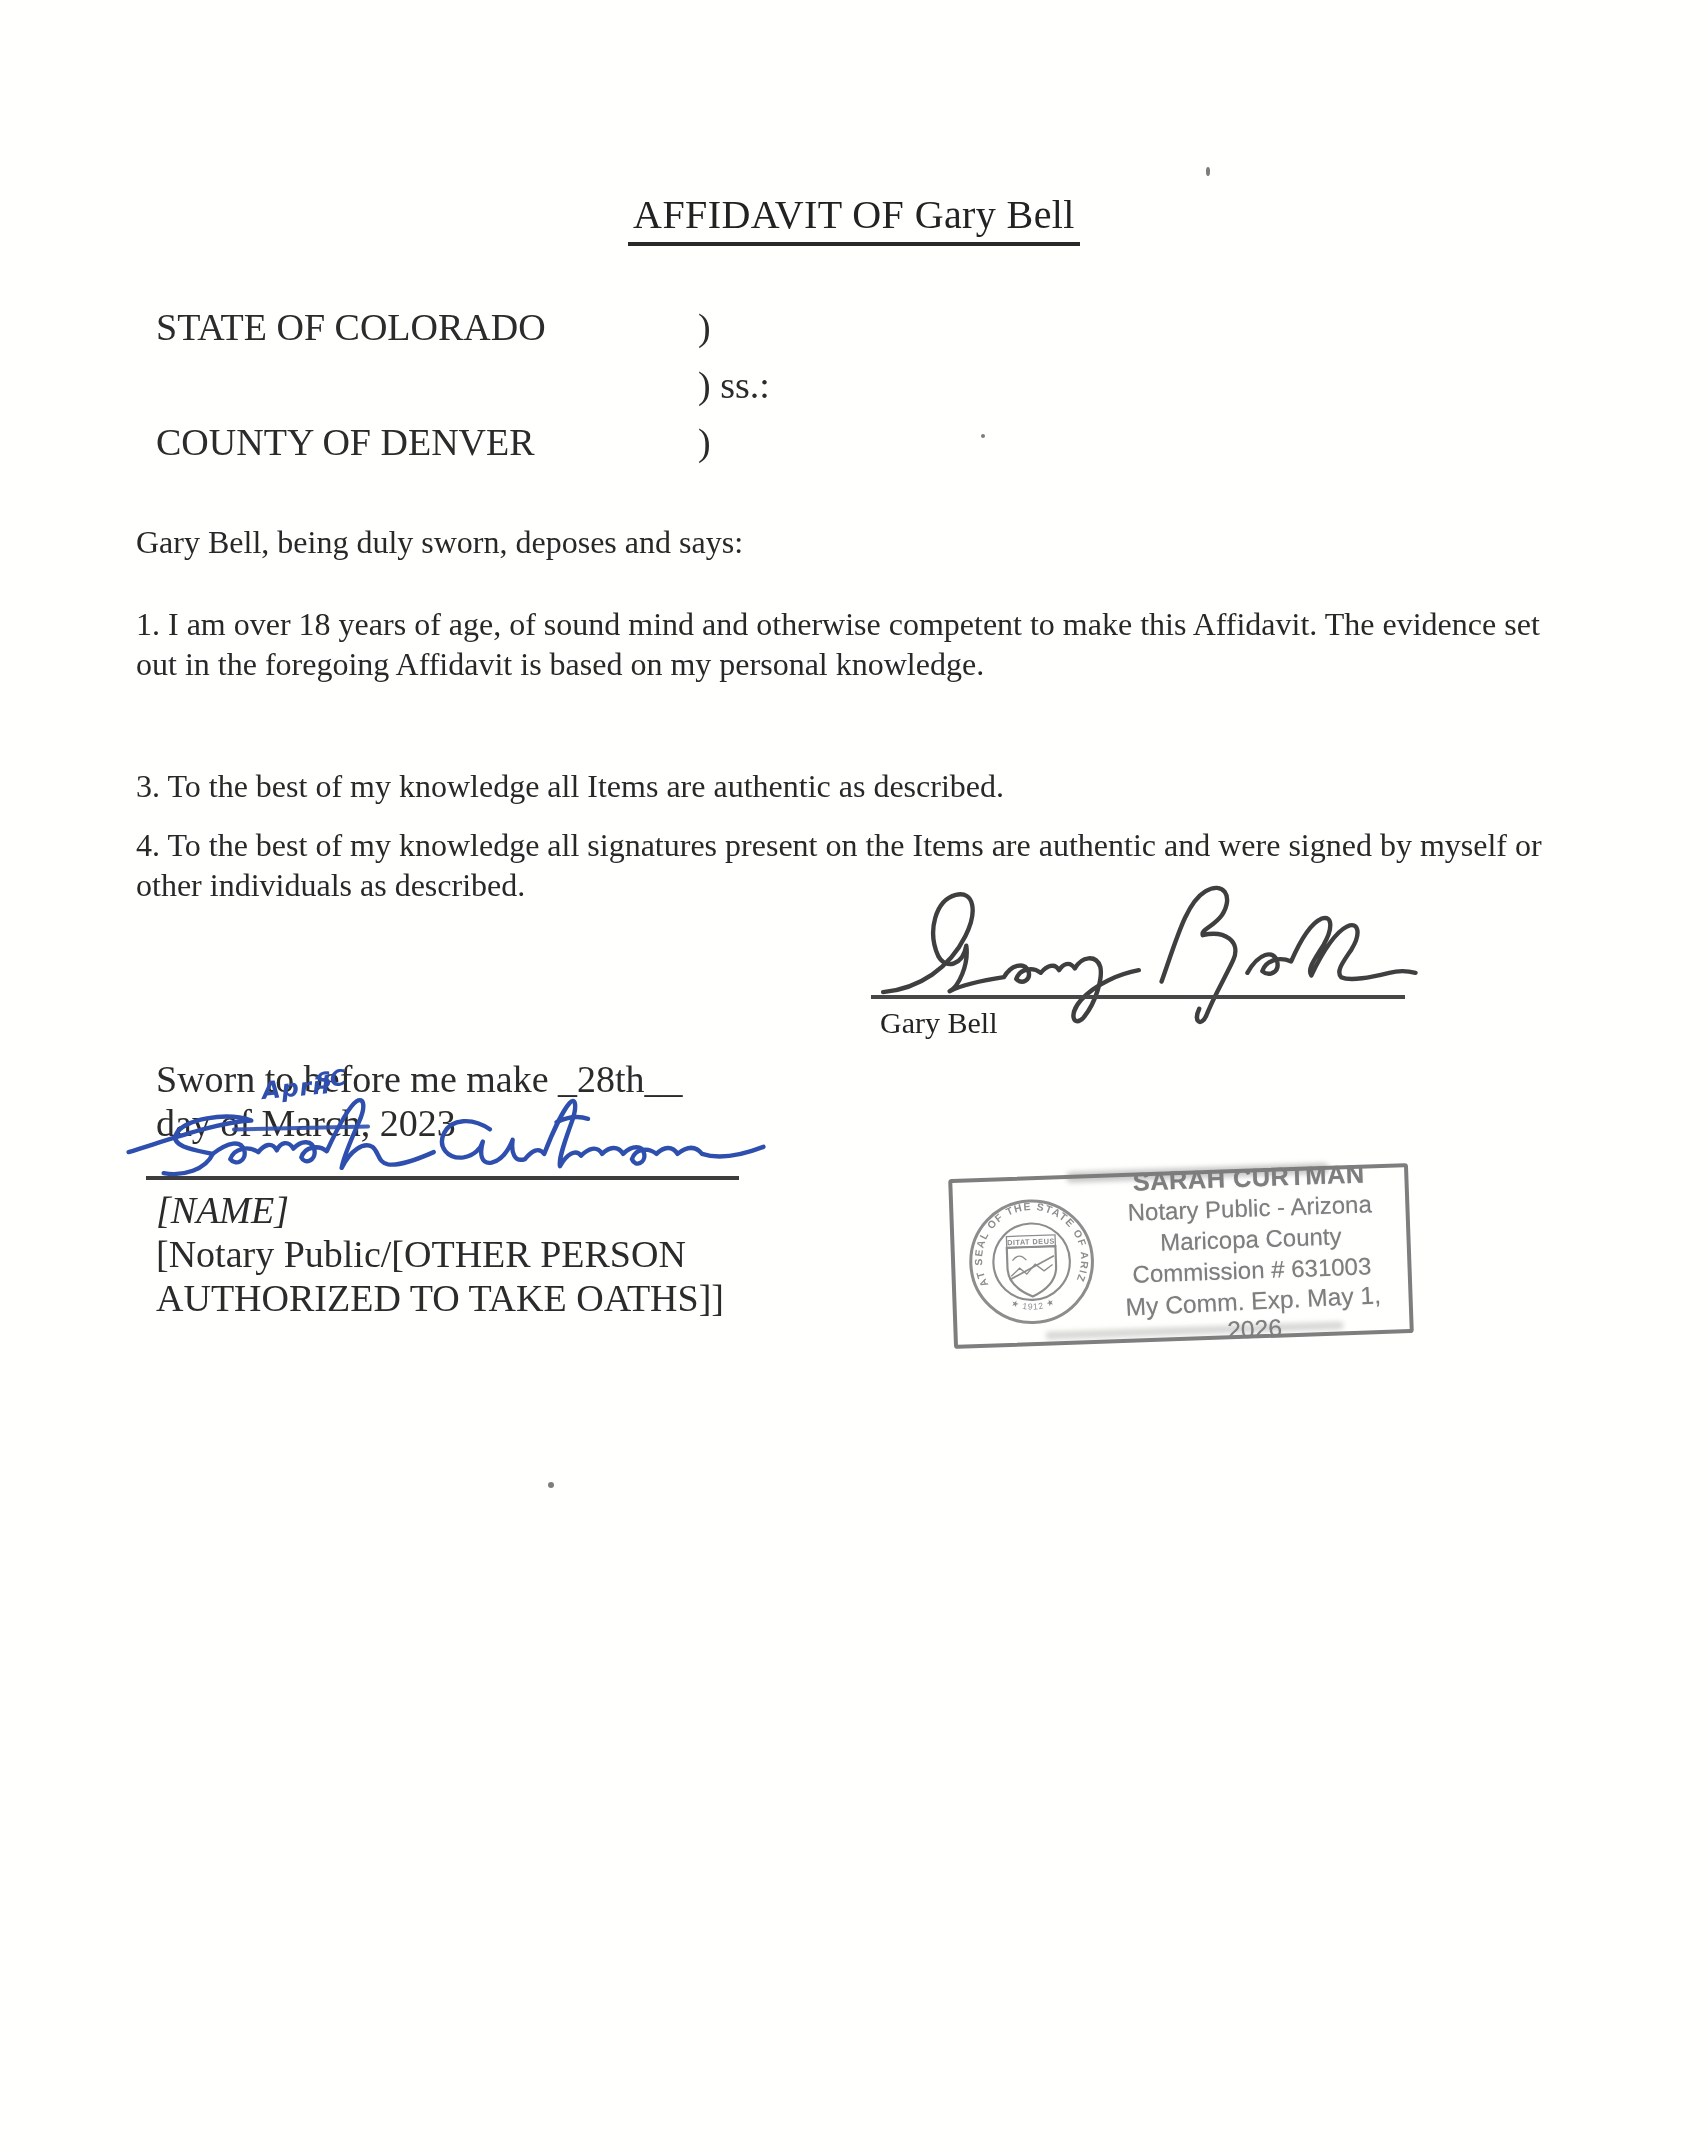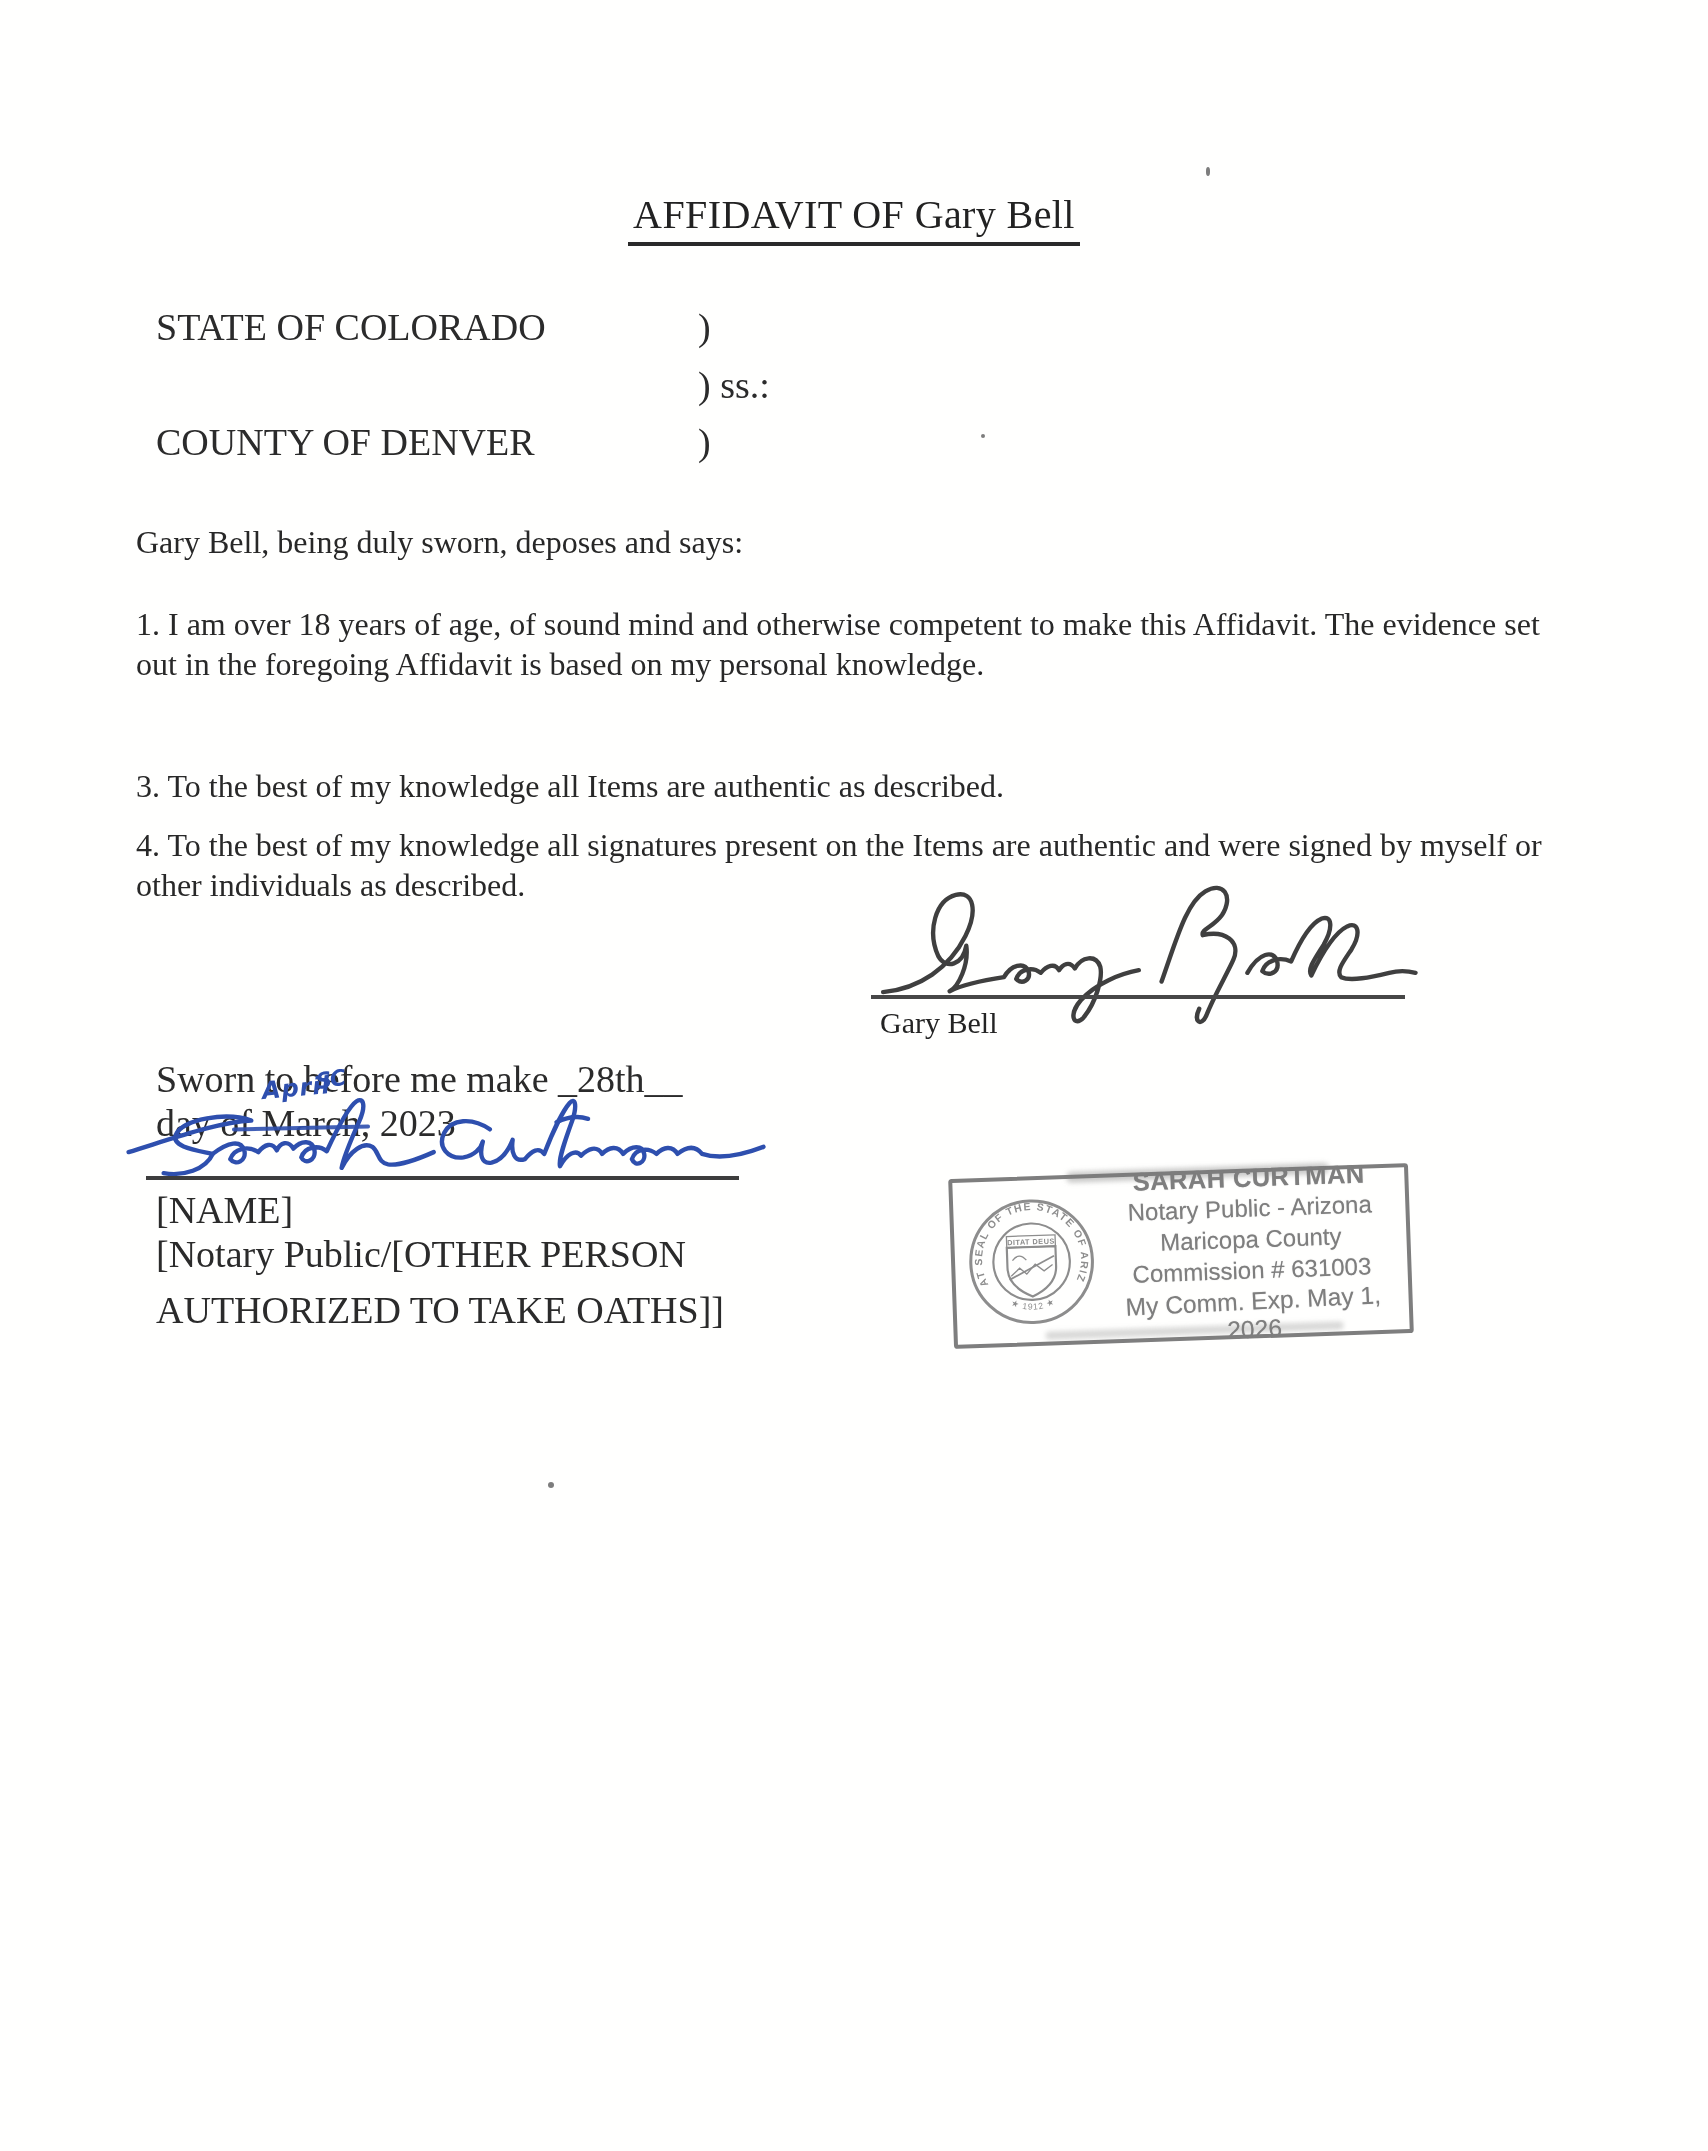--- a/index.html
+++ b/index.html
@@ -95,23 +95,23 @@
   <svg class="notary-sig-svg" width="650" height="114" viewBox="0 0 740 130" fill="none">
     <g stroke="#2e4fae" stroke-width="5" stroke-linecap="round" stroke-linejoin="round" fill="none">
       <path d="M 8 64 C 60 48 110 30 148 28 C 120 18 70 26 62 44 C 56 58 86 62 104 66 C 96 84 70 92 48 88"></path>
       <path d="M 104 66 C 122 52 136 50 140 62 C 143 74 130 80 124 72 C 128 60 144 56 156 64 C 163 55 172 52 177 62 C 181 53 190 50 196 60 C 205 50 218 50 220 62 C 222 73 209 79 205 70 C 209 58 224 55 234 63 C 247 35 259 12 268 6 C 276 1 279 11 271 29 C 263 47 253 70 251 82 C 261 62 276 52 286 58 C 294 64 292 76 304 78 C 318 80 338 72 356 64"></path>
       <path d="M 420 38 C 400 24 376 26 368 42 C 360 58 372 72 390 70 C 402 68 410 60 412 52 C 408 66 410 78 422 76 C 434 73 442 60 446 50 C 444 64 448 76 460 72 C 468 62 476 58 482 66 C 492 40 504 16 511 8 C 517 1 520 10 514 28 C 506 50 498 72 500 80 C 508 66 518 60 524 68 C 532 60 542 56 548 66 C 556 58 566 56 572 66 C 582 56 594 56 596 66 C 598 76 586 82 582 72 C 586 60 600 58 610 66 C 618 58 628 56 634 66 C 644 58 654 56 662 66 C 680 72 706 68 732 58"></path>
       <path d="M 496 30 C 508 24 520 22 532 26"></path>
     </g>
   </svg>
   <div class="notary-line"></div>
 
-  <div class="jurat-line" style="top:1188px;">[NAME]</div>
+  <div class="jurat-line" style="top:1188px;font-style:italic;">[NAME]</div>
   <div class="jurat-line" style="top:1232px;">[Notary Public/[OTHER PERSON</div>
-  <div class="jurat-line" style="top:1276px;margin-top:12px;">AUTHORIZED TO TAKE OATHS]]</div>
+  <div class="jurat-line" style="top:1276px;">AUTHORIZED TO TAKE OATHS]]</div>
 
   <div class="stamp">
     <div class="stamp-smudge-top"></div>
     <div class="stamp-smudge-bottom"></div>
 
     <svg width="139" height="139" viewBox="0 0 160 160" fill="none">
       <g stroke="#8d8d8d" fill="none">
         <circle cx="80" cy="80" r="70" stroke-width="3.5"></circle>
         <circle cx="80" cy="80" r="44" stroke-width="2.5"></circle>
         <rect x="52" y="50" width="56" height="13" stroke-width="1.5"></rect>

